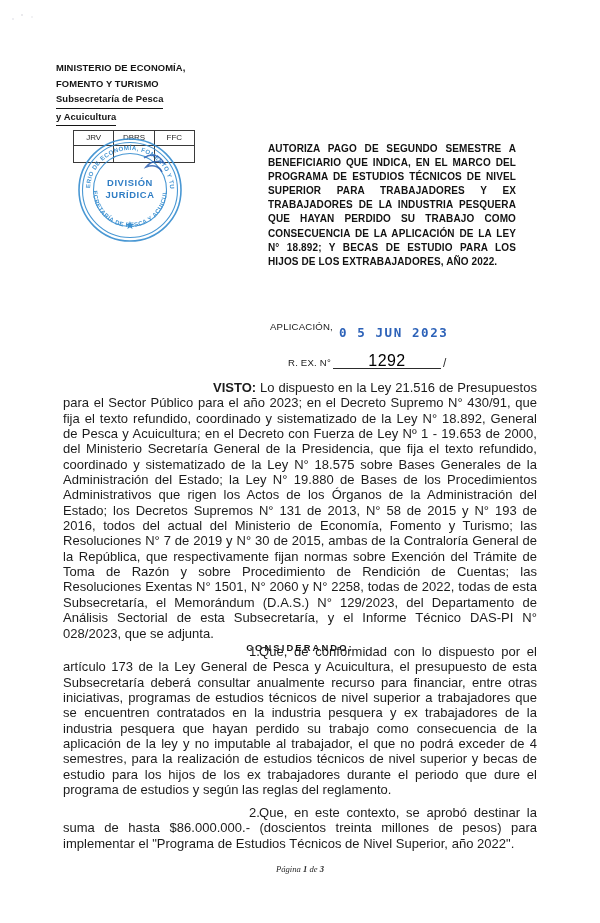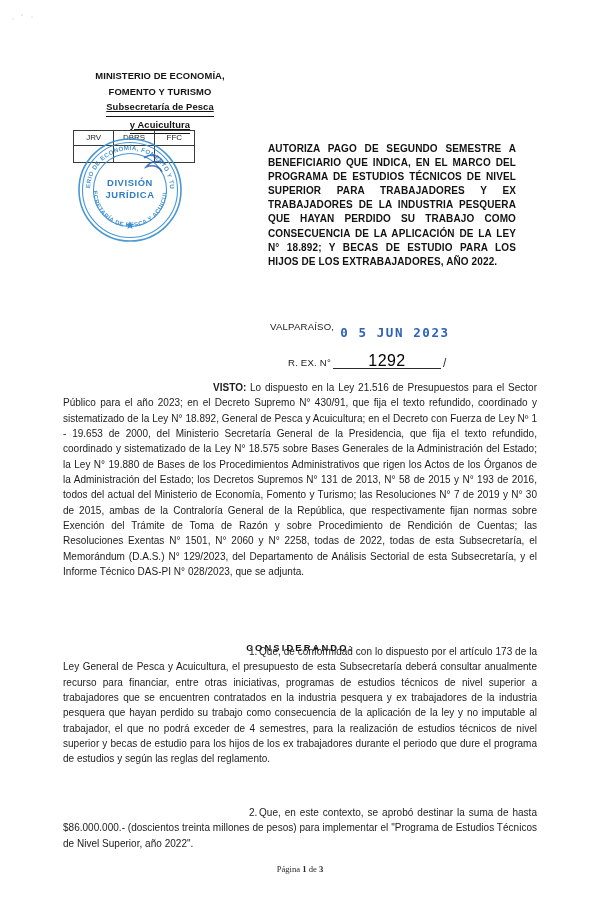--- a/index.html
+++ b/index.html
@@ -19,37 +19,35 @@
   .page {
     position: absolute;
     inset: 0;
     width: 600px;
     height: 923px;
   }
 
   
   .letterhead {
     position: absolute;
-    left: 64px;
+    left: 56px;
     top: 60px;
     width: 192px;
-    text-align: center;
+    text-align: left;
     font-weight: bold;
     font-size: 9.4px;
     line-height: 15.5px;
     letter-spacing: 0.1px;
     color: #141414;
-    margin-top: 8px;
   }
   .letterhead .lh-line { display: block; white-space: nowrap; }
   .letterhead .lh-underline {
     display: inline-block;
     border-bottom: 1.3px solid #141414;
     padding-bottom: 1px;
-    text-decoration: underline;
   }
 
   
   .initials-table {
     position: absolute;
     left: 73px;
     top: 130px;
     width: 122px;
     border-collapse: collapse;
     z-index: 2;
@@ -148,21 +146,21 @@
     margin-left: 2px;
     position: relative;
     top: 1px;
   }
 
   
   .body-block {
     position: absolute;
     left: 63px;
     width: 474px;
-    font-size: 10px;
+    font-size: 13px;
     line-height: 15.35px;
     text-align: justify;
     color: #1c1c1c;
     letter-spacing: 0.02px;
   }
   .body-block .lead {
     display: inline-block;
     width: 150px;
   }
   .visto-block { top: 380px; }
@@ -192,20 +190,21 @@
   
   .page-footer {
     position: absolute;
     left: 0;
     top: 864px;
     width: 600px;
     text-align: center;
     font-family: "Liberation Serif", serif;
     font-size: 8.6px;
     color: #2a2a2a;
+    font-style: italic;
   }
   .page-footer b { font-weight: bold; }
 
   
   .scan-speck {
     position: absolute;
     left: 10px;
     top: 12px;
     width: 30px;
     height: 10px;
@@ -265,21 +264,21 @@
       <text x="54" y="50" text-anchor="middle" font-family="Liberation Sans, sans-serif" font-size="9.4" font-weight="bold" fill="#2f7dc4" letter-spacing="0.6">DIVISIÓN</text>
       <text x="54" y="62" text-anchor="middle" font-family="Liberation Sans, sans-serif" font-size="9.4" font-weight="bold" fill="#2f7dc4" letter-spacing="0.6">JURÍDICA</text>
       <text x="54" y="93" text-anchor="middle" font-family="Liberation Sans, sans-serif" font-size="11" fill="#3a8fd0">★</text>
       <path d="M 68,22 C 76,16 84,20 88,27 C 80,24 74,26 70,31 C 78,28 84,31 86,36" stroke="#2b5fb0" stroke-width="1.5" fill="none" opacity="0.85"></path>
     </svg>
   </div>
 
   <div class="doc-title">AUTORIZA PAGO DE SEGUNDO SEMESTRE A BENEFICIARIO QUE INDICA, EN EL MARCO DEL PROGRAMA DE ESTUDIOS TÉCNICOS DE NIVEL SUPERIOR PARA TRABAJADORES Y EX TRABAJADORES DE LA INDUSTRIA PESQUERA QUE HAYAN PERDIDO SU TRABAJO COMO CONSECUENCIA DE LA APLICACIÓN DE LA LEY N° 18.892; Y BECAS DE ESTUDIO PARA LOS HIJOS DE LOS EXTRABAJADORES, AÑO 2022.</div>
 
   <div class="place-line">
-    <span>VALPARAÍSO,</span><span class="date-stamp">0 5 JUN  2023</span>
+    <span>APLICACIÓN,</span><span class="date-stamp">0 5 JUN  2023</span>
   </div>
 
   <div class="rex-line">
     <span>R. EX. N°</span><span class="rex-underline"><span class="rex-number">1292</span></span><span class="rex-slash">/</span>
   </div>
 
   <div class="body-block visto-block">
     <span class="lead"></span><span class="kw">VISTO:</span><span> Lo dispuesto en la Ley 21.516 de Presupuestos para el Sector Público para el año 2023; en el Decreto Supremo N° 430/91, que fija el texto refundido, coordinado y sistematizado de la Ley N° 18.892, General de Pesca y Acuicultura; en el Decreto con Fuerza de Ley Nº 1 - 19.653 de 2000, del Ministerio Secretaría General de la Presidencia, que fija el texto refundido, coordinado y sistematizado de la Ley N° 18.575 sobre Bases Generales de la Administración del Estado; la Ley N° 19.880 de Bases de los Procedimientos Administrativos que rigen los Actos de los Órganos de la Administración del Estado; los Decretos Supremos N° 131 de 2013, N° 58 de 2015 y N° 193 de 2016, todos del actual del Ministerio de Economía, Fomento y Turismo; las Resoluciones N° 7 de 2019 y N° 30 de 2015, ambas de la Contraloría General de la República, que respectivamente fijan normas sobre Exención del Trámite de Toma de Razón y sobre Procedimiento de Rendición de Cuentas; las Resoluciones Exentas N° 1501, N° 2060 y N° 2258, todas de 2022, todas de esta Subsecretaría, el Memorándum (D.A.S.) N° 129/2023, del Departamento de Análisis Sectorial de esta Subsecretaría, y el Informe Técnico DAS-PI N° 028/2023, que se adjunta.</span>
   </div>
 

